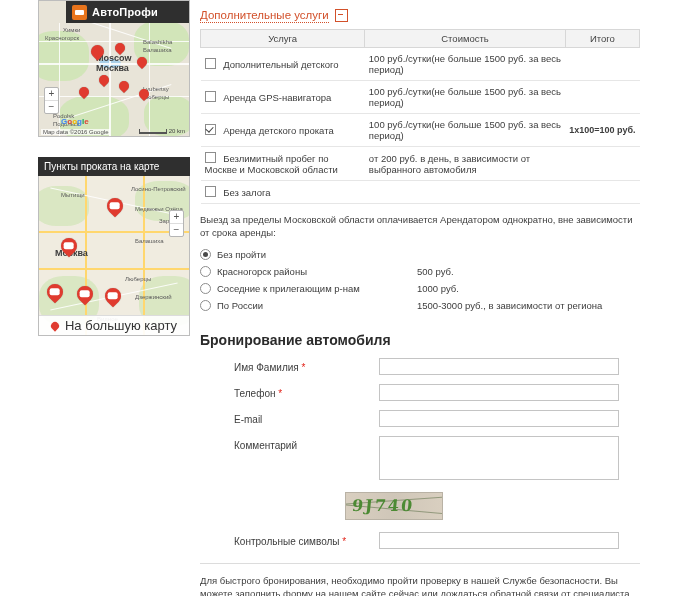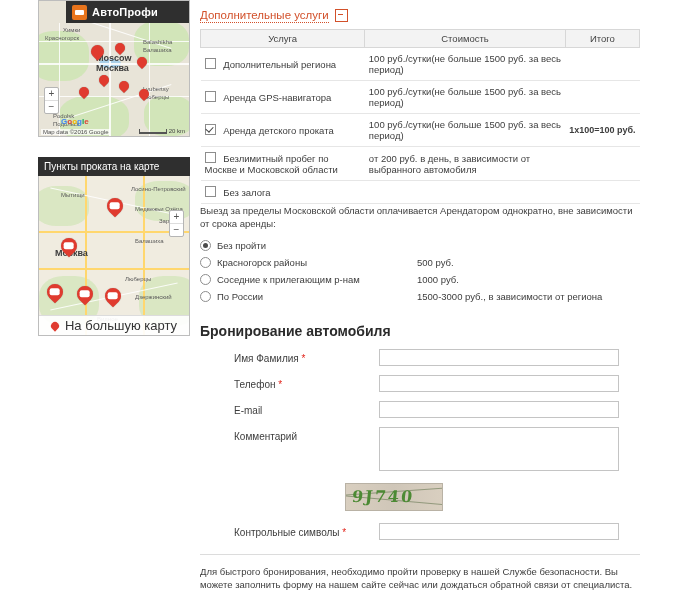--- a/index.html
+++ b/index.html
@@ -337,21 +337,21 @@
     transform: rotate(42deg);
   }
   .total-red {
     color: #e2231a;
     font-weight: bold;
     font-size: 9px;
     white-space: nowrap;
   }
 
   .note-line {
-    margin-top: 0;
+    margin-top: 9px;
     font-size: 9.5px;
     color: #3d3d3d;
     line-height: 13px;
   }
   .radio-list {
     margin-top: 7px;
   }
   .radio-row {
     display: flex;
     align-items: center;
@@ -569,21 +569,21 @@
         <tr>
           <th>Услуга</th>
           <th>Стоимость</th>
           <th>Итого</th>
         </tr>
       </thead>
       <tbody>
         <tr>
           <td>
             <span class="cb"></span>
-            <span>Дополнительный региона</span>
+            <span>Дополнительный детского</span>
           </td>
           <td>100 руб./сутки(не больше 1500 руб. за весь период)</td>
           <td></td>
         </tr>
         <tr>
           <td>
             <span class="cb"></span>
             <span>Аренда GPS-навигатора</span>
           </td>
           <td>100 руб./сутки(не больше 1500 руб. за весь период)</td>

